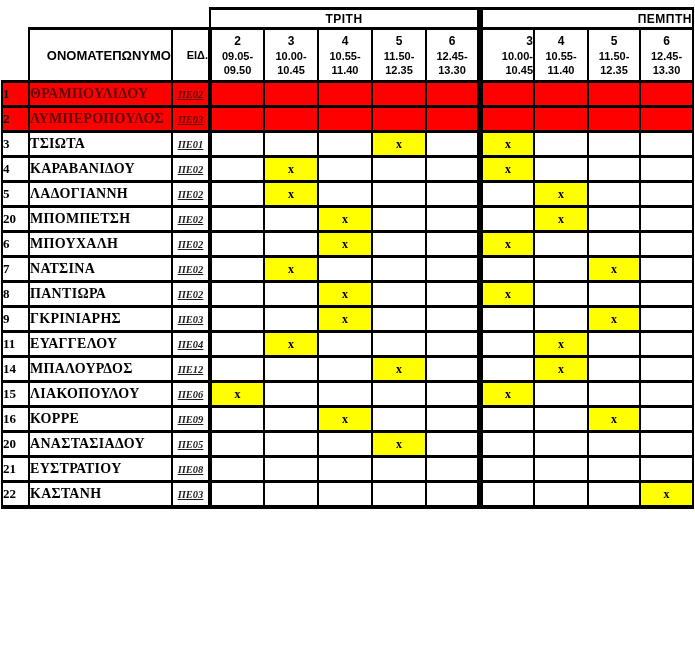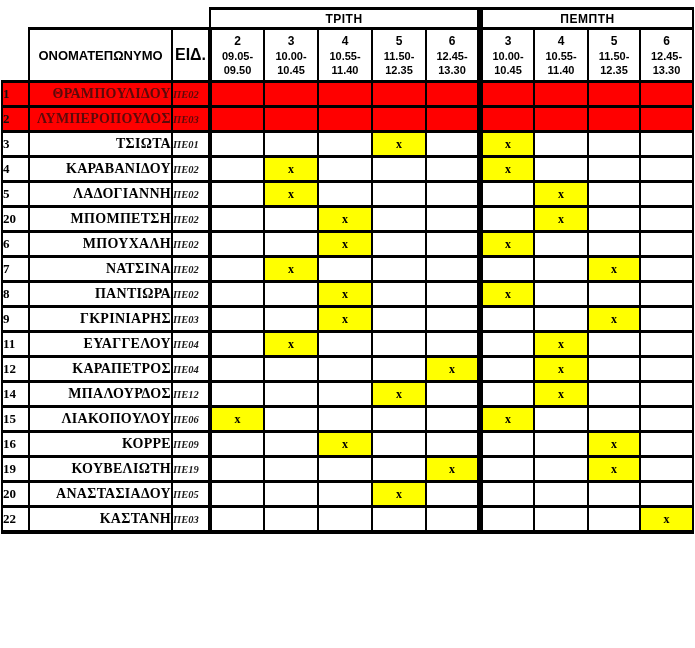--- a/index.html
+++ b/index.html
@@ -29,59 +29,61 @@
     text-align: center;
     vertical-align: middle;
     border-width: 3px;
     letter-spacing: 0.5px;
   }
 
   
   .colhead {
     height: 50px;
     font: bold 13px "Liberation Sans", sans-serif;
-    text-align: center;
+    text-align: right;
     vertical-align: middle;
     border-width: 3px;
     border-bottom-width: 4px;
   }
-  .eid-head { font-size: 16px; }
+  .eid-head { font-size: 11px; }
   .period {
     height: 50px;
     text-align: center;
     vertical-align: middle;
     border-bottom-width: 4px;
   }
   .pnum  { font: bold 12px "Liberation Sans", sans-serif; line-height: 15px; }
   .ptime { font: bold 11px "Liberation Sans", sans-serif; line-height: 14px; }
 
   
   .sep-left   { border-left-width: 4px !important; }  
-  .thick-left { border-left-width: 6px !important; }  
+  .thick-left { border-left-width: 6px !important; text-align: right; }  
 
   
   .rownum {
     height: 22px;
     font: bold 13px "Liberation Serif", serif;
     text-align: left;
     padding-left: 4px;
     vertical-align: middle;
   }
   .rowname {
     font: bold 14px "Liberation Serif", serif;
-    text-align: right;
+    text-align: left;
     padding-left: 5px;
     vertical-align: middle;
     letter-spacing: 0.3px;
     white-space: nowrap;
   }
   .roweid {
     font: bold italic 10.5px "Liberation Serif", serif;
+    text-align: center;
     vertical-align: middle;
     color: #1a1a1a;
+    text-decoration: underline;
   }
   .mark {
     font: bold 12px "Liberation Serif", serif;
     text-align: center;
     vertical-align: middle;
   }
   .mark.on { background: #ffff00; }
 
   tr.red td { background: #ff0000; }
   tr.red .rowname, tr.red .roweid { color: #5c0a0a; }
@@ -316,34 +318,20 @@
           <td class="mark on">x</td>
           <td class="mark"></td>
           <td class="mark"></td>
           <td class="mark"></td>
           <td class="mark thick-left"></td>
           <td class="mark on">x</td>
           <td class="mark"></td>
           <td class="mark"></td>
         </tr>
         <tr>
-          <td class="rownum">12</td>
-          <td class="rowname">ΚΑΡΑΠΕΤΡΟΣ</td>
-          <td class="roweid">ΠΕ04</td>
-          <td class="mark sep-left"></td>
-          <td class="mark"></td>
-          <td class="mark"></td>
-          <td class="mark"></td>
-          <td class="mark on">x</td>
-          <td class="mark thick-left"></td>
-          <td class="mark on">x</td>
-          <td class="mark"></td>
-          <td class="mark"></td>
-        </tr>
-        <tr>
           <td class="rownum">14</td>
           <td class="rowname">ΜΠΑΛΟΥΡΔΟΣ</td>
           <td class="roweid">ΠΕ12</td>
           <td class="mark sep-left"></td>
           <td class="mark"></td>
           <td class="mark"></td>
           <td class="mark on">x</td>
           <td class="mark"></td>
           <td class="mark thick-left"></td>
           <td class="mark on">x</td>
@@ -372,48 +360,48 @@
           <td class="mark"></td>
           <td class="mark on">x</td>
           <td class="mark"></td>
           <td class="mark"></td>
           <td class="mark thick-left"></td>
           <td class="mark"></td>
           <td class="mark on">x</td>
           <td class="mark"></td>
         </tr>
         <tr>
-          <td class="rownum">19</td>
-          <td class="rowname">ΚΟΥΒΕΛΙΩΤΗ</td>
-          <td class="roweid">ΠΕ19</td>
-          <td class="mark sep-left"></td>
-          <td class="mark"></td>
-          <td class="mark"></td>
-          <td class="mark"></td>
-          <td class="mark on">x</td>
-          <td class="mark thick-left"></td>
-          <td class="mark"></td>
-          <td class="mark on">x</td>
-          <td class="mark"></td>
-        </tr>
-        <tr>
           <td class="rownum">20</td>
           <td class="rowname">ΑΝΑΣΤΑΣΙΑΔΟΥ</td>
           <td class="roweid">ΠΕ05</td>
           <td class="mark sep-left"></td>
           <td class="mark"></td>
           <td class="mark"></td>
           <td class="mark on">x</td>
           <td class="mark"></td>
           <td class="mark thick-left"></td>
           <td class="mark"></td>
           <td class="mark"></td>
           <td class="mark"></td>
         </tr>
         <tr>
+          <td class="rownum">21</td>
+          <td class="rowname">ΕΥΣΤΡΑΤΙΟΥ</td>
+          <td class="roweid">ΠΕ08</td>
+          <td class="mark sep-left"></td>
+          <td class="mark"></td>
+          <td class="mark"></td>
+          <td class="mark"></td>
+          <td class="mark"></td>
+          <td class="mark thick-left"></td>
+          <td class="mark"></td>
+          <td class="mark"></td>
+          <td class="mark"></td>
+        </tr>
+        <tr>
           <td class="rownum">22</td>
           <td class="rowname">ΚΑΣΤΑΝΗ</td>
           <td class="roweid">ΠΕ03</td>
           <td class="mark sep-left"></td>
           <td class="mark"></td>
           <td class="mark"></td>
           <td class="mark"></td>
           <td class="mark"></td>
           <td class="mark thick-left"></td>
           <td class="mark"></td>

